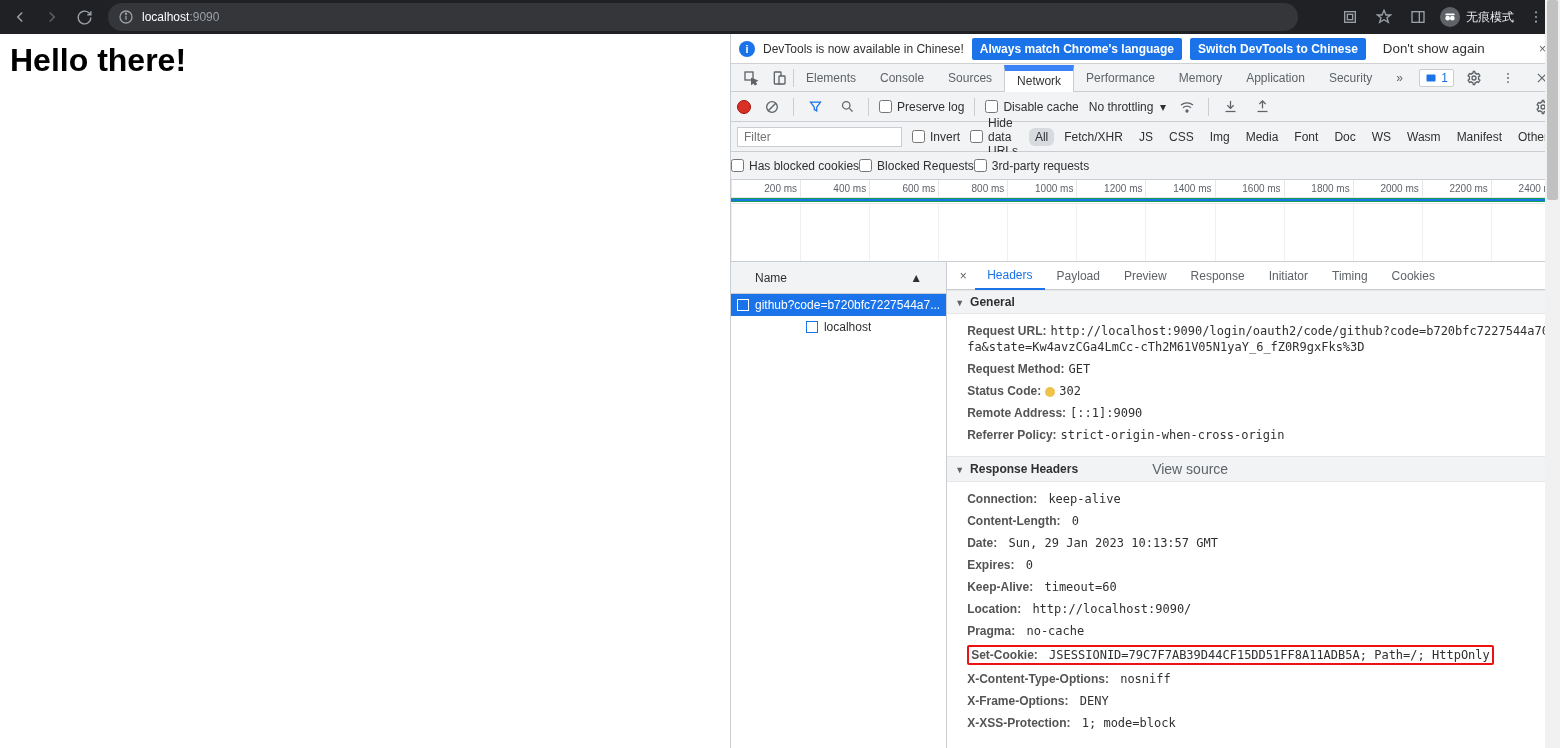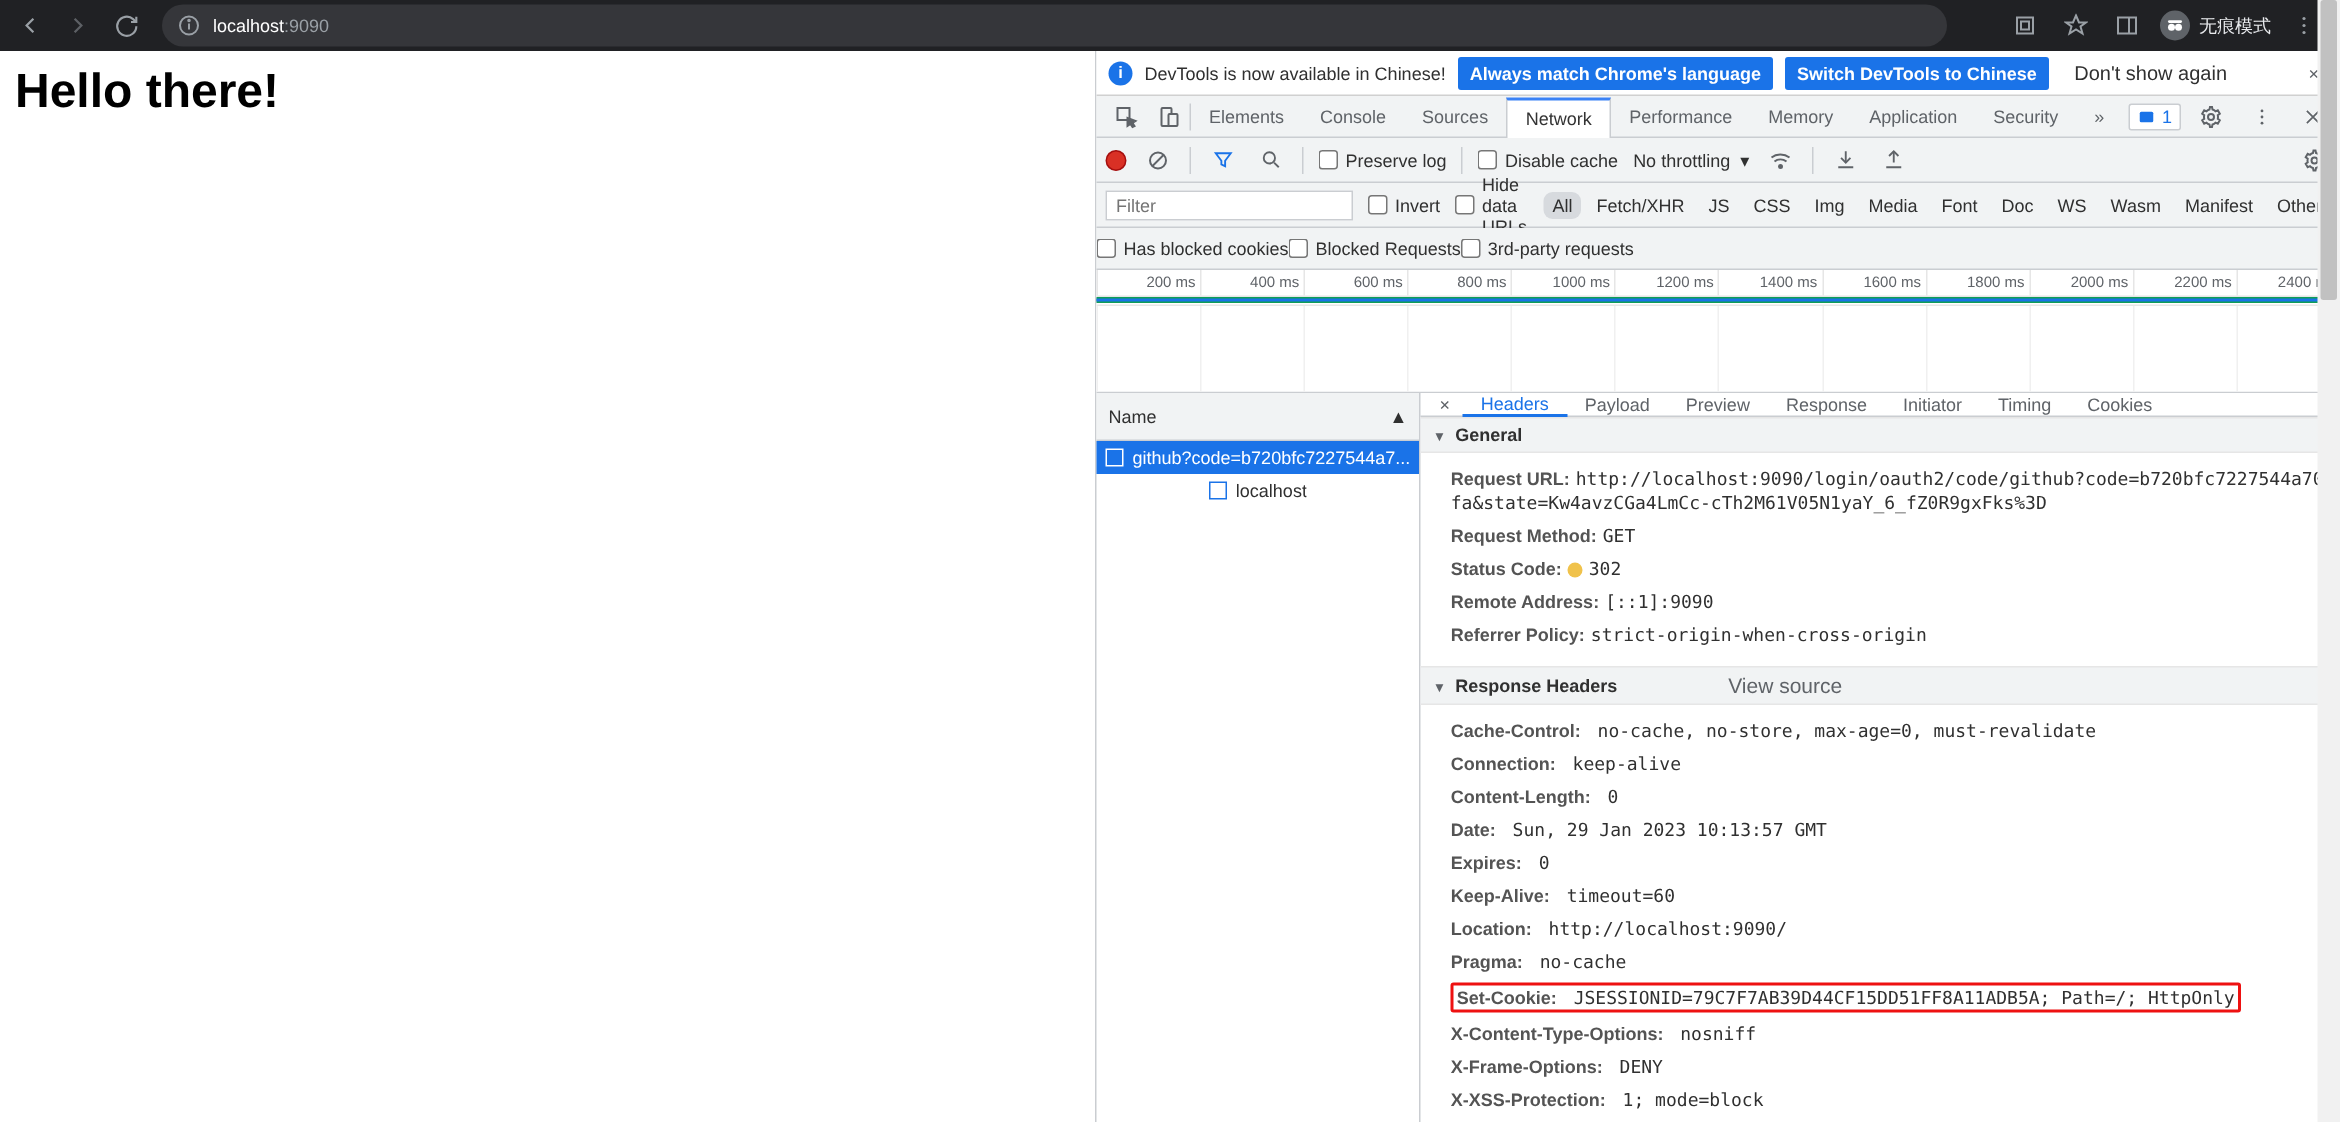--- a/index.html
+++ b/index.html
@@ -28,21 +28,21 @@
 .infobar { height: 30px; display:flex; align-items:center; background:#fff; border-bottom:1px solid #d0d0d0; padding: 0 8px; gap: 8px; }
 .infobar .circle-i { width:16px; height:16px; border-radius:50%; background:#1a73e8; color:#fff; display:flex; align-items:center; justify-content:center; font-weight:bold; font-size:11px; }
 .btn-blue { background:#1a73e8; color:#fff; border:none; padding: 4px 8px; border-radius:2px; font-size:12px;font-weight:bold; }
 .btn-plain { background:#fff; border:1px solid transparent; padding:4px 8px; color:#303030; }
 .infobar .close { margin-left:auto; color:#5f6368; padding:0 6px; }
 
 
 .tabsbar { height:28px; display:flex; align-items:center; background:#f1f3f4; border-bottom:1px solid #cacdd1; padding-left:6px; gap:0; }
 .tabsbar .iconbtn { width:28px; height:28px; display:flex; align-items:center; justify-content:center; color:#5f6368; }
 .dtab { padding: 0 12px; height:100%; display:flex; align-items:center; color:#5f6368; }
-.dtab.active { color:#333; background:#fff; border-top:2px solid #3b82f6; border-left:1px solid #cacdd1; border-right:1px solid #cacdd1; margin-bottom:-1px; padding-top:0; font-weight:400;}
+.dtab.active { color:#333; background:#fff; border-top:6px solid #3b82f6; border-left:1px solid #cacdd1; border-right:1px solid #cacdd1; margin-bottom:-1px; padding-top:0; font-weight:400;}
 .tabsbar .right { margin-left:auto; display:flex; align-items:center; gap:6px; padding-right:4px; }
 .issue-badge { display:flex; align-items:center; gap:4px; border:1px solid #cacdd1; padding:1px 5px; background:#fff; color:#1a73e8; border-radius:2px; }
 
 
 .ntoolbar { height:30px; display:flex; align-items:center; background:#f1f3f4; border-bottom:1px solid #cacdd1; padding:0 6px; gap:10px; }
 .record-dot { width:14px; height:14px; border-radius:50%; background:#d93025; border:1px solid #a50e0e; }
 .sep { width:1px; height:18px; background:#cacdd1; }
 .tb-icon { width:22px; height:22px; display:flex; align-items:center; justify-content:center; color:#5f6368; }
 .chk { display:flex; align-items:center; gap:5px; color:#303030; }
 .chk input { width:13px; height:13px; }
@@ -61,21 +61,21 @@
 .bars { position:relative; height:5px; }
 .bar-green { position:absolute; left:0; right:2px; top:0; height:4px; background:#0f9d58; }
 .bar-blue { position:absolute; left:0; right:2px; top:1px; height:2px; background:#1a73e8; }
 .vline { position:absolute; right:1px; top:-18px; bottom:0; width:2px; background:#b968c7; }
 .wave { height:58px; background:#fff; border-top:1px solid #e6e6e6; display:flex; }
 .wave>div{ flex:1; border-left:1px solid #f0f0f0;}
 
 
 .nbody { display:flex; flex:1; min-height:0; }
 .req-list { flex: 0 0 212px; border-right:1px solid #cacdd1; display:flex; flex-direction:column; }
-.req-head { height:32px; display:flex; align-items:center; justify-content:space-between; padding:0 8px; background:#f1f3f4; border-bottom:1px solid #cacdd1; }
+.req-head { height:32px; display:flex; align-items:center; justify-content:space-between; padding:0 24px; background:#f1f3f4; border-bottom:1px solid #cacdd1; }
 .req-row { height:22px; display:flex; align-items:center; gap:6px; padding:0 6px; font-size:12px;justify-content:center; }
 .req-row.sel { background:#1a73e8; color:#fff; }
 .doc-icon { width:12px; height:12px; border:1px solid currentColor; position:relative; color:#1a73e8; }
 .req-row.sel .doc-icon { color:#fff; border-color:#fff; }
 
 .detail { flex:1; display:flex; flex-direction:column; min-width:0; }
 .detail-tabs { height:28px; display:flex; align-items:center; border-bottom:1px solid #cacdd1; padding-left:4px; gap:0; }
 .detail-tabs .x { width:24px; text-align:center; color:#5f6368; }
 .dtab2 { padding:0 12px; height:100%; display:flex; align-items:center; color:#5f6368; }
 .dtab2.active { color:#1a73e8; border-bottom:2px solid #1a73e8; margin-bottom:-1px; }
@@ -412,21 +412,20 @@
             <div class="kv"><span class="k">Remote Address:</span><span class="v">[::1]:9090</span></div>
             <div class="kv"><span class="k">Referrer Policy:</span><span class="v">strict-origin-when-cross-origin</span></div>
           </div>
 
           <div class="section-head">
                 <span class="tri"></span>
                 <span>Response Headers</span>
                 <span class="view-source">View source</span>
               </div>
           <div class="kv-list" id="resp-items">
-                <div class="kv"><span class="k">Cache-Control:</span><span class="v"> no-cache, no-store, max-age=0, must-revalidate</span></div>
                 <div class="kv"><span class="k">Connection:</span><span class="v"> keep-alive</span></div>
                 <div class="kv"><span class="k">Content-Length:</span><span class="v"> 0</span></div>
                 <div class="kv"><span class="k">Date:</span><span class="v"> Sun, 29 Jan 2023 10:13:57 GMT</span></div>
                 <div class="kv"><span class="k">Expires:</span><span class="v"> 0</span></div>
                 <div class="kv"><span class="k">Keep-Alive:</span><span class="v"> timeout=60</span></div>
                 <div class="kv"><span class="k">Location:</span><span class="v"> http://localhost:9090/</span></div>
                 <div class="kv"><span class="k">Pragma:</span><span class="v"> no-cache</span></div>
                 <div class="kv"><span class="hl-red"><span class="k">Set-Cookie:</span><span class="v"> JSESSIONID=79C7F7AB39D44CF15DD51FF8A11ADB5A; Path=/; HttpOnly</span></span></div>
                 <div class="kv"><span class="k">X-Content-Type-Options:</span><span class="v"> nosniff</span></div>
                 <div class="kv"><span class="k">X-Frame-Options:</span><span class="v"> DENY</span></div>

